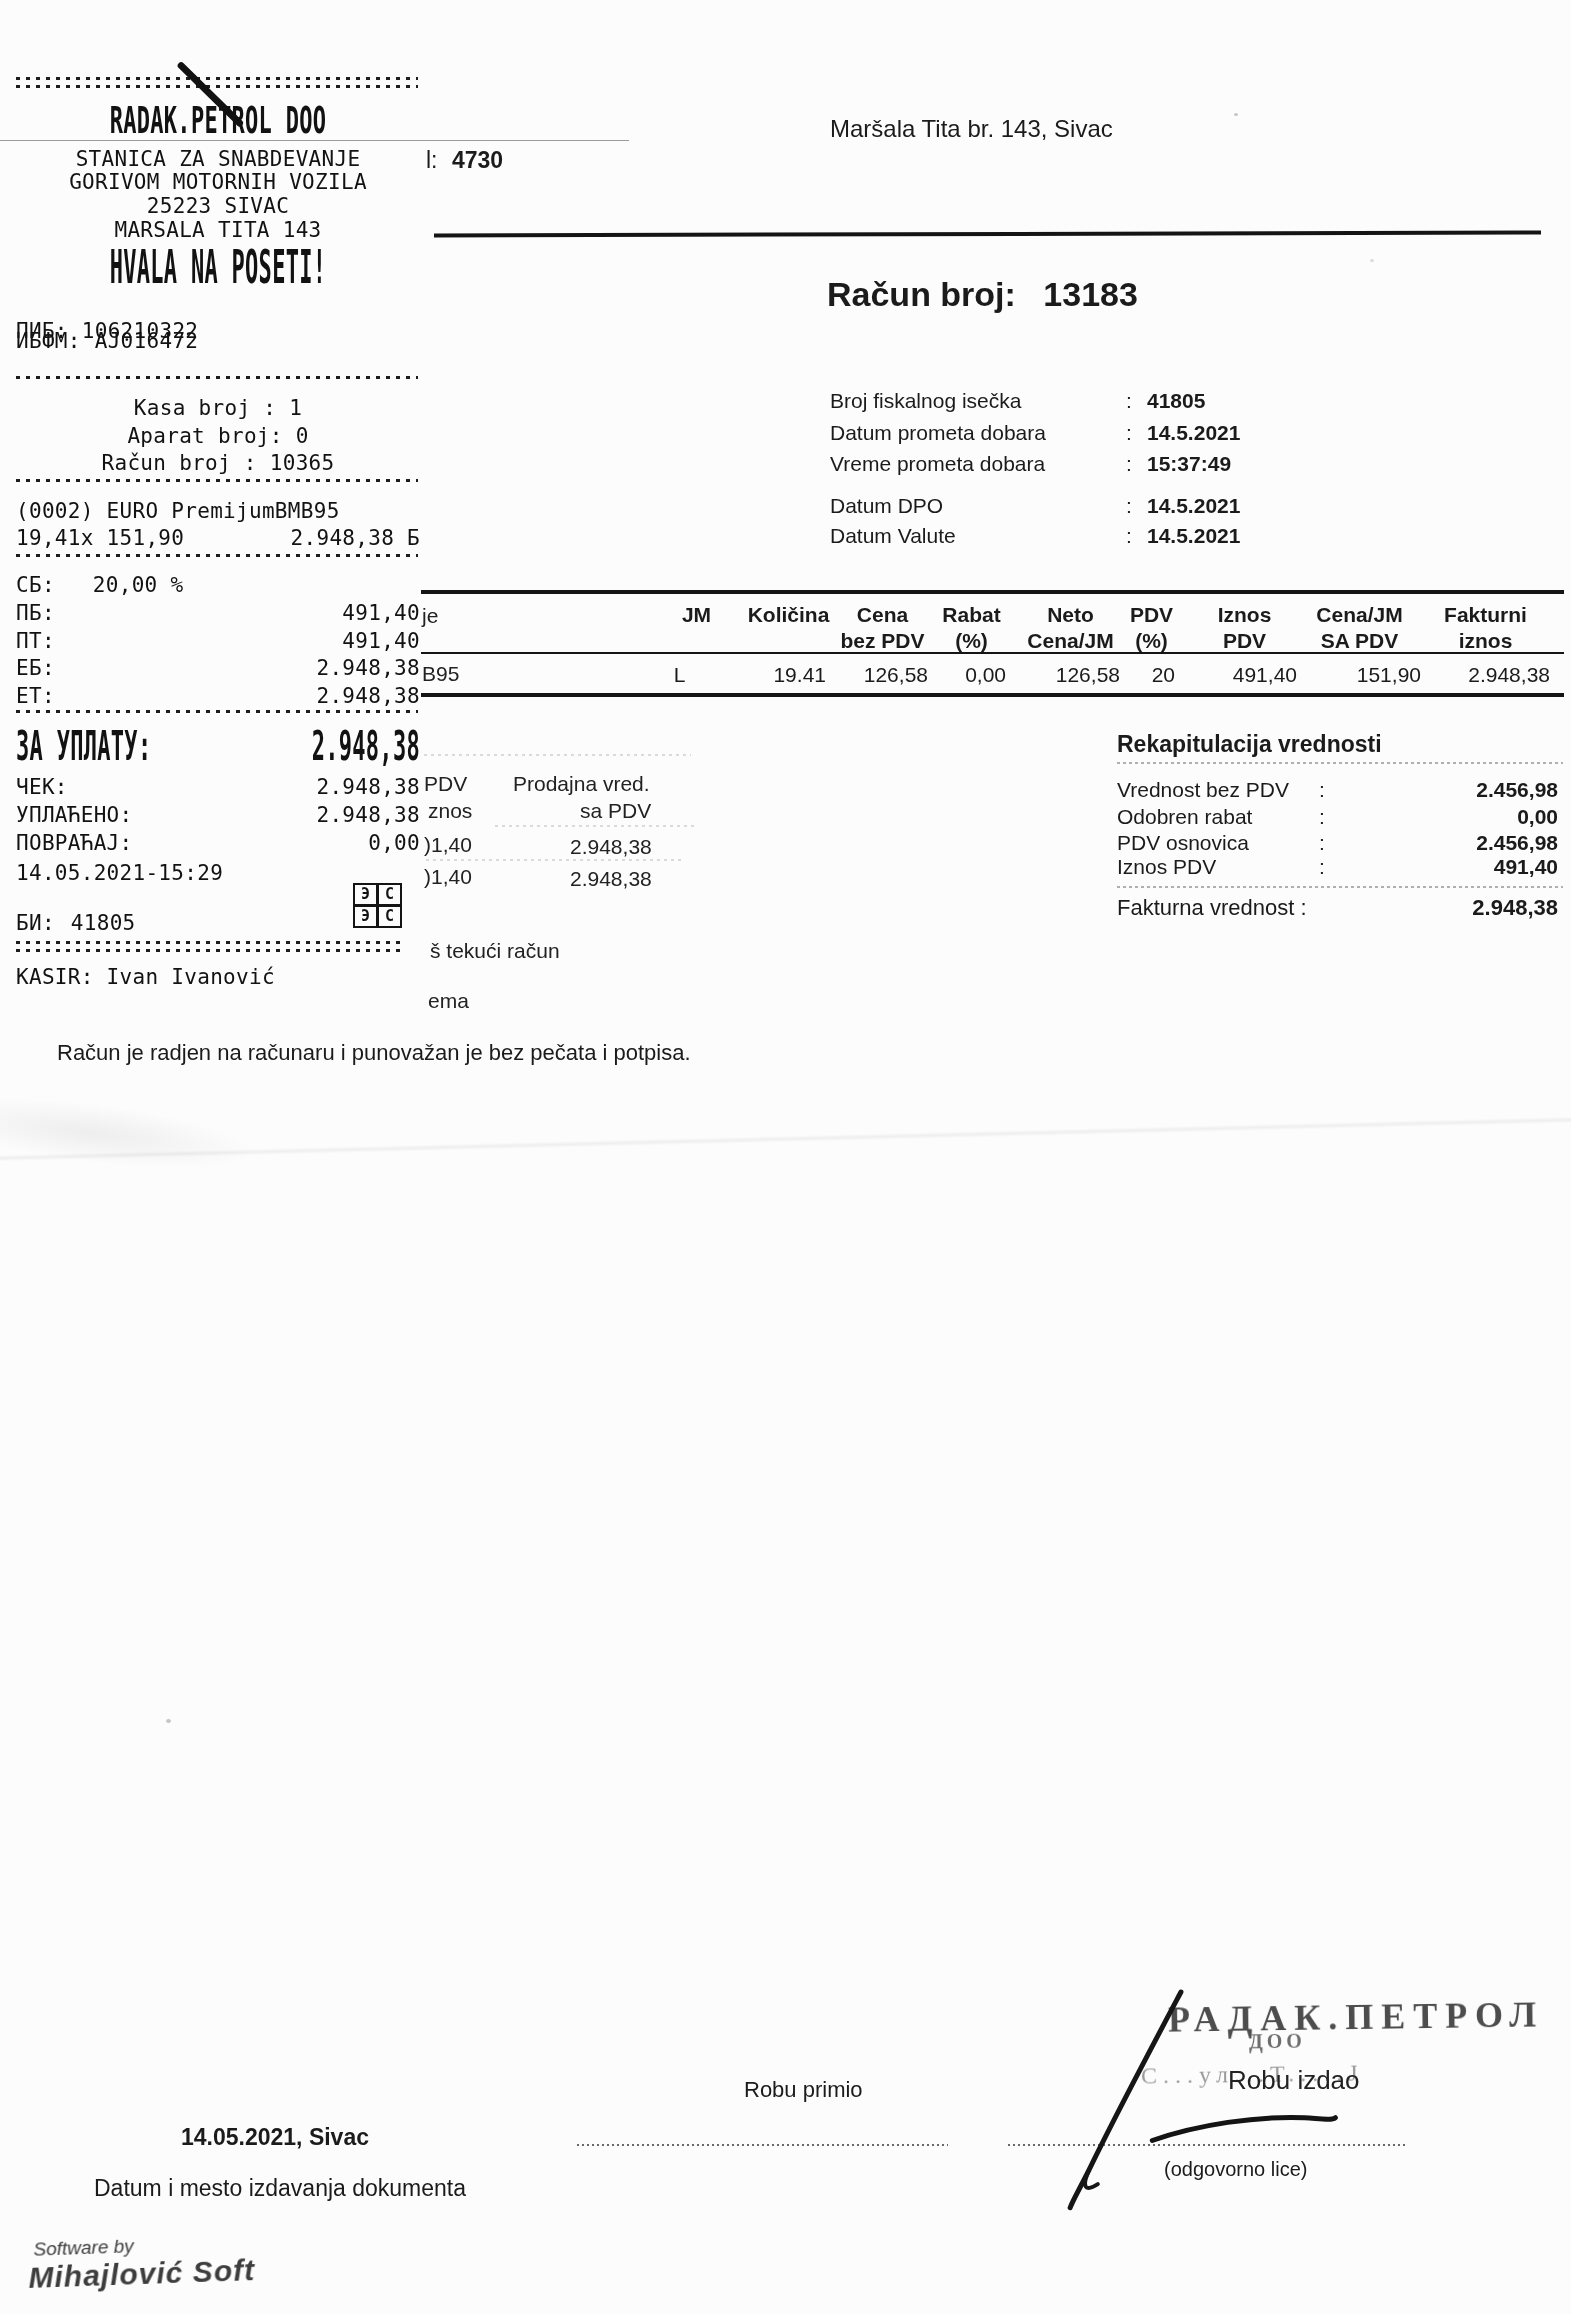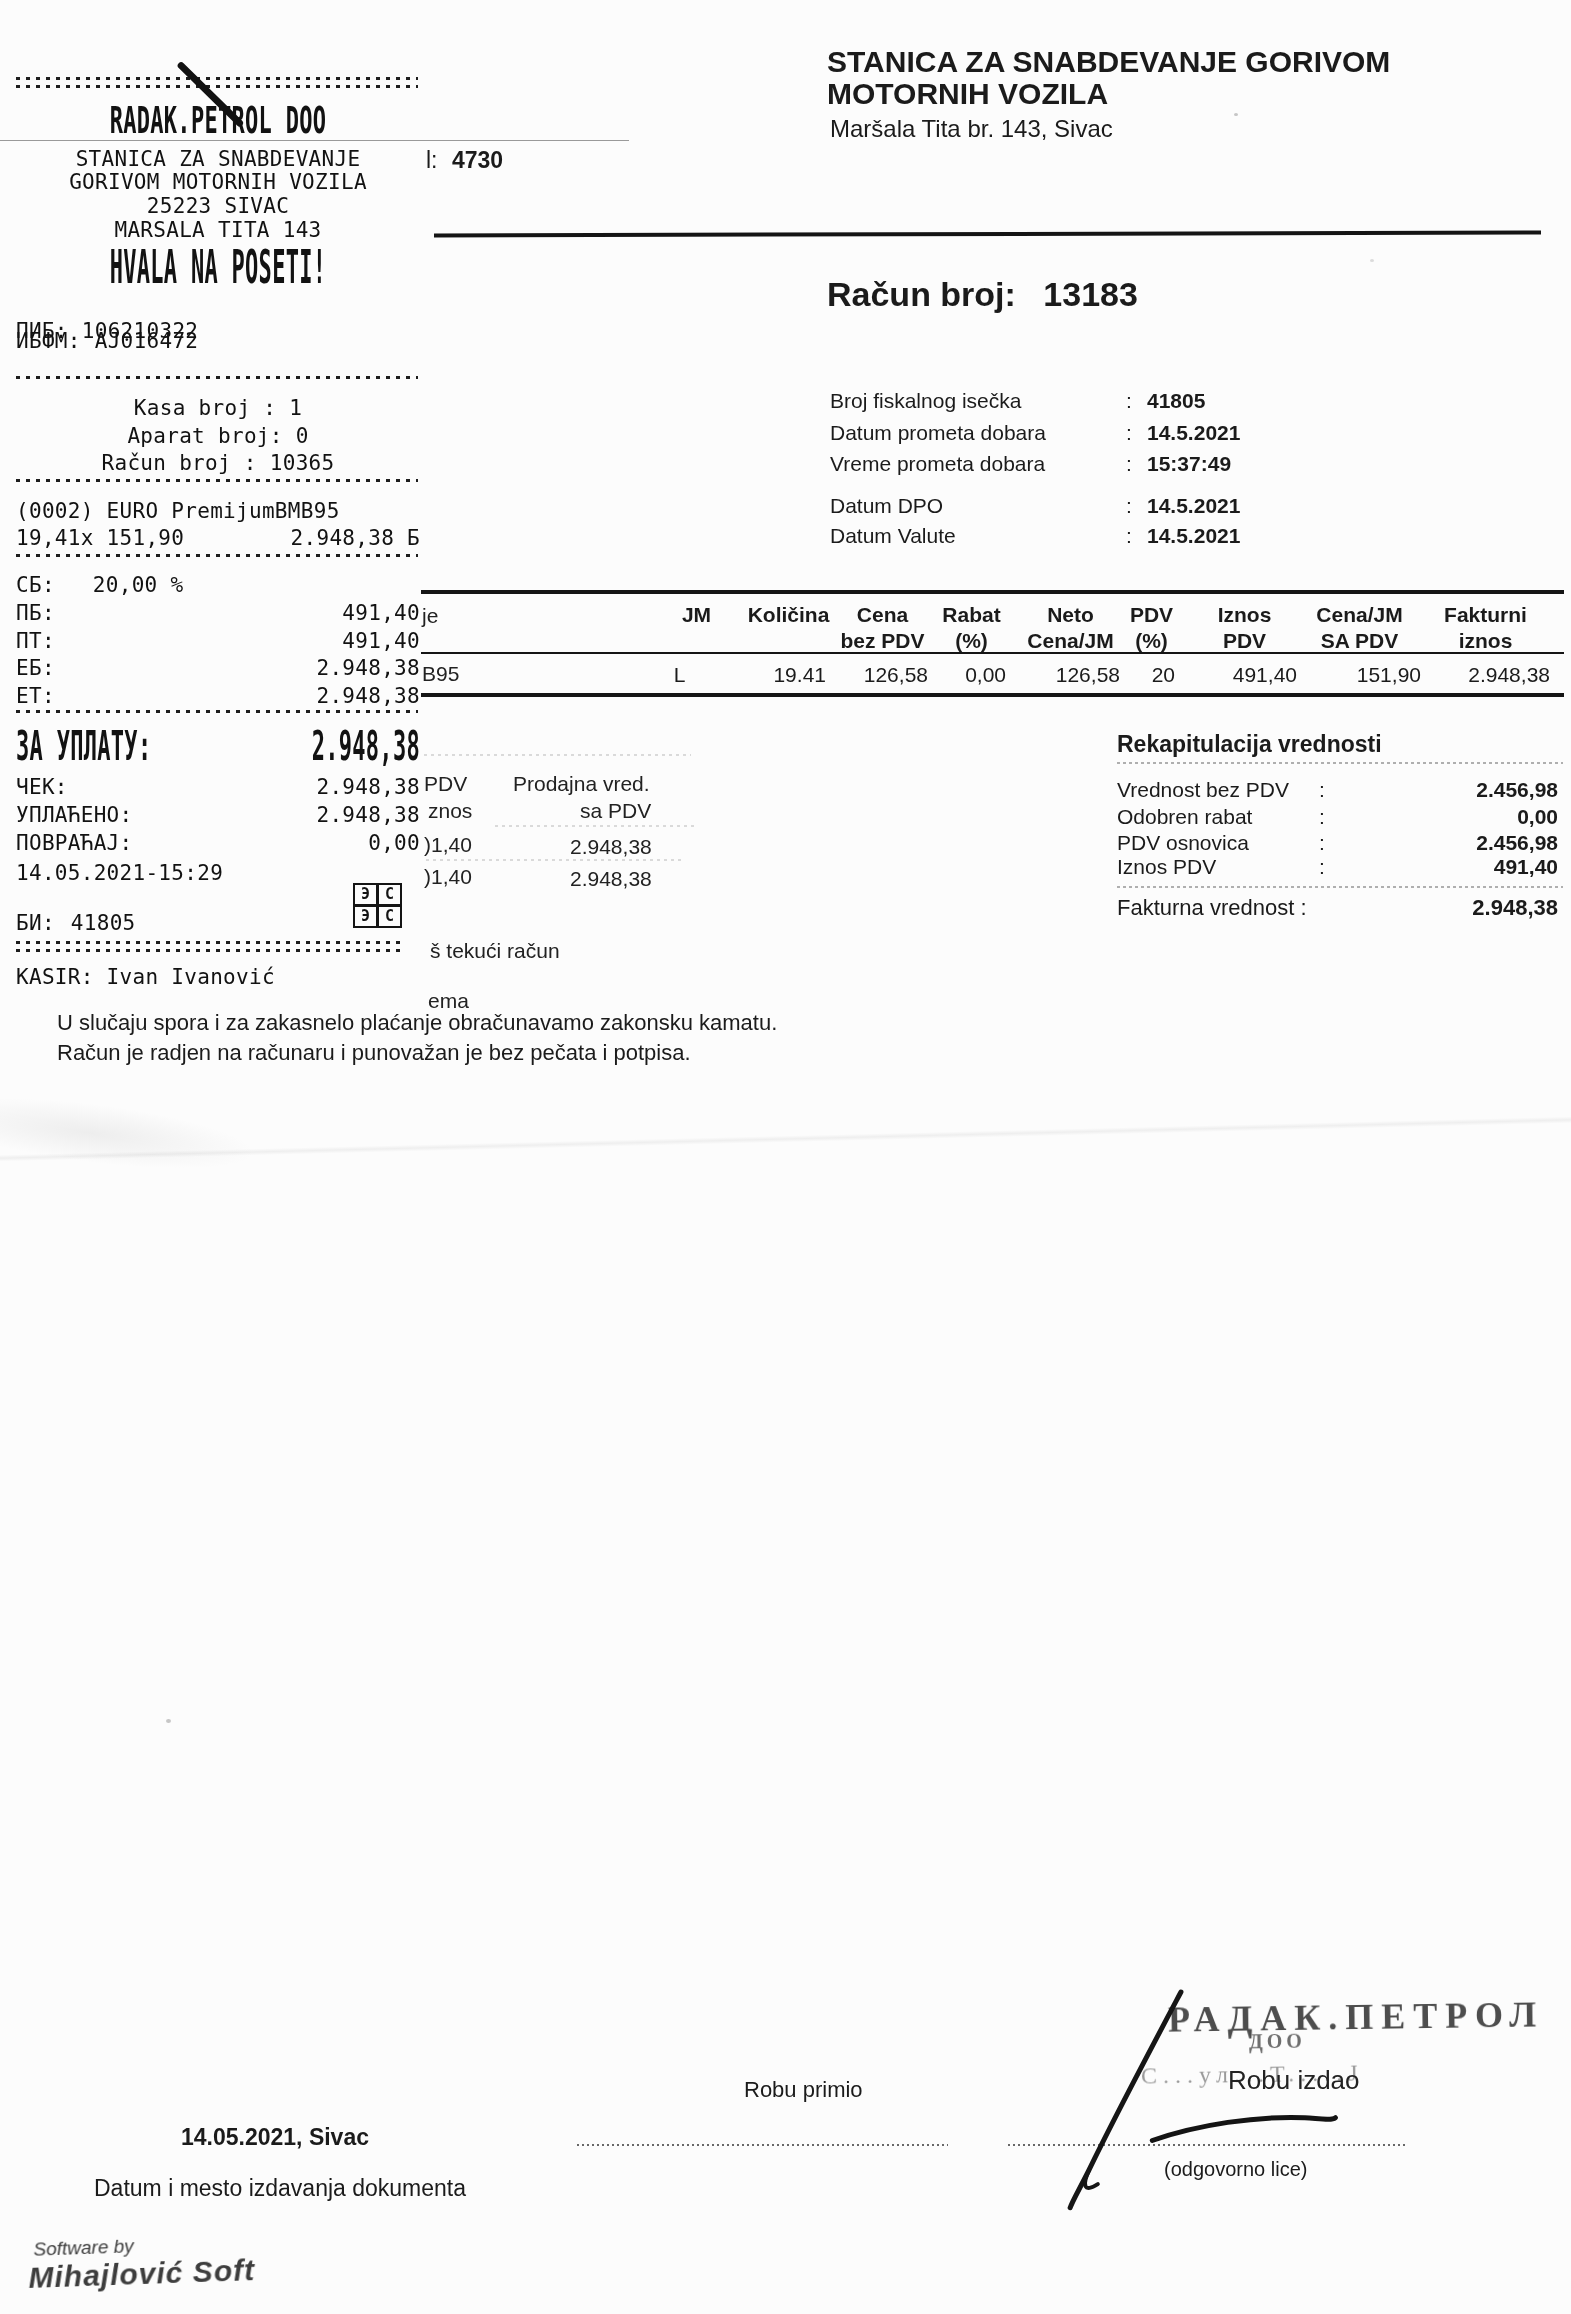--- a/index.html
+++ b/index.html
@@ -51,21 +51,20 @@
   .blob{position:absolute;left:-20px;top:1107px;width:277px;height:59px;transform:rotate(7deg);opacity:.4;
         background:radial-gradient(ellipse at 40% 50%,rgba(120,120,120,.28),transparent 70%);}
   .speck{position:absolute;background:#8f8f8f;border-radius:50%;opacity:.5;}
   svg.ink{position:absolute;left:0;top:0;pointer-events:none;}
 </style>
 </head>
 <body>
 
 <div class="page">
 
-  <div class="abs inv b" style="left:827px;top:46px;width:693px;font-size:30px;line-height:32px;">STANICA ZA SNABDEVANJE GORIVOM MOTORNIH VOZILA</div>
   <div class="abs inv" style="left:830px;top:115px;font-size:24px;">Maršala Tita  br. 143, Sivac</div>
 
   <div class="thinrule" style="left:0;top:140px;width:629px;height:1px;"></div>
   <div class="abs inv" style="left:426px;top:147px;font-size:23px;">
     <span>l:</span>
     <span class="b" style="margin-left:8px;">4730</span>
   </div>
 
   <div class="rule" style="left:434px;top:232px;width:1107px;height:4px;transform:rotate(-.15deg);"></div>
 
@@ -169,21 +168,20 @@
     <span>Iznos PDV</span>
     <span class="sep">:</span>
     <span class="val">491,40</span>
   </div>
   <div class="graydots" style="left:1117px;top:886px;width:446px;"></div>
   <div class="recaprow b" style="top:896px;font-size:22px;">
     <span>Fakturna vrednost :</span>
     <span class="val">2.948,38</span>
   </div>
 
-  <div class="abs inv" style="left:57px;top:1010px;font-size:22px;">U slučaju spora i za zakasnelo plaćanje obračunavamo zakonsku kamatu.</div>
   <div class="abs inv" style="left:57px;top:1040px;font-size:22px;">Račun je radjen na računaru i punovažan je bez pečata i potpisa.</div>
 
   <div class="crease"></div>
   <div class="blob"></div>
   <div class="speck" style="left:166px;top:1719px;width:5px;height:4px;"></div>
   <div class="speck" style="left:1234px;top:113px;width:4px;height:3px;"></div>
   <div class="speck" style="left:1370px;top:259px;width:4px;height:3px;opacity:.3;"></div>
 
   <div class="abs inv b" style="left:181px;top:2124px;font-size:23px;">14.05.2021, Sivac</div>
   <div class="abs inv" style="left:94px;top:2175px;font-size:23px;">Datum i mesto izdavanja dokumenta</div>

